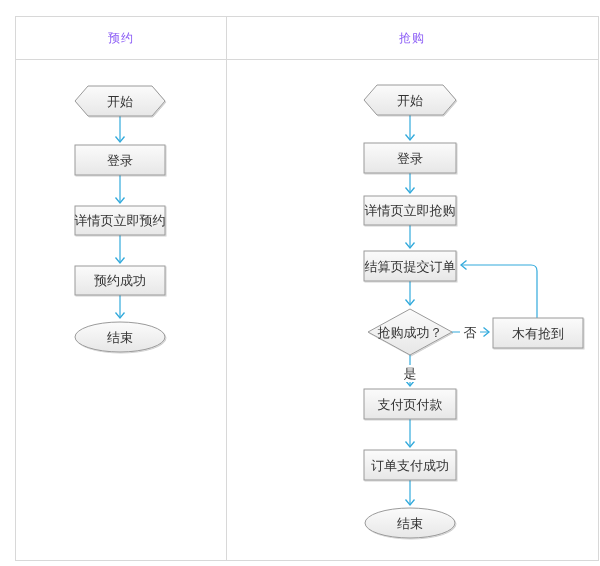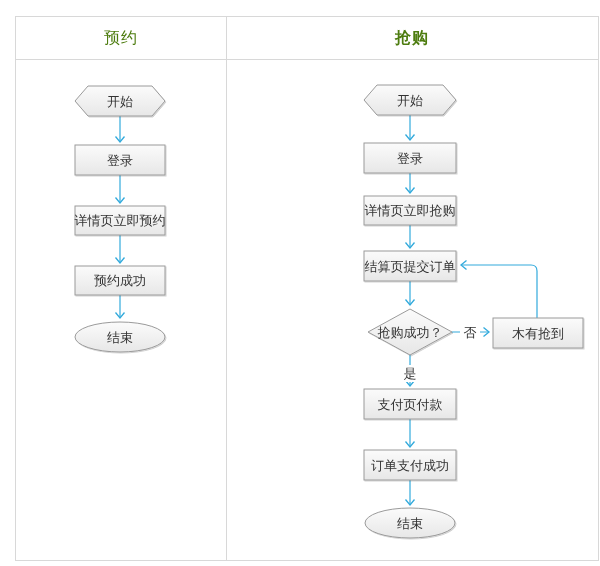--- a/index.html
+++ b/index.html
@@ -4,23 +4,23 @@
 <style>
   html,body{margin:0;padding:0;background:#ffffff;}
   body{width:600px;height:566px;position:relative;overflow:hidden;
        font-family:"Liberation Sans","DejaVu Sans",sans-serif;}
 
   .frame{position:absolute;left:15px;top:16px;width:582px;height:543px;
          border:1px solid #d8d8d8;background:#ffffff;}
   .header-row{position:absolute;left:0;top:0;width:100%;height:42px;
               border-bottom:1px solid #d8d8d8;display:flex;}
   .lane-header{display:flex;align-items:center;justify-content:center;
-               font-size:16px;color:#4d7c0f;letter-spacing:1px;}
+               font-size:12px;color:#8b5cf6;letter-spacing:1px;}
   .lane-header.first{width:210px;}
-  .lane-header.second{flex:1;font-weight:bold;}
+  .lane-header.second{flex:1;}
   .v-divider{position:absolute;left:210px;top:0;bottom:0;width:1px;
              background:#d8d8d8;}
 
   svg.flow{position:absolute;left:0;top:0;width:600px;height:566px;}
 
   .shape{stroke:#9a9a9a;stroke-width:1;fill:url(#shapeFill);}
   .node-text{fill:#333333;font-size:13px;text-anchor:middle;
              font-family:"Liberation Sans","DejaVu Sans",sans-serif;}
   .edge{stroke:#32aadc;stroke-width:1.2;fill:none;}
   .edge-label-bg{fill:#ffffff;}

